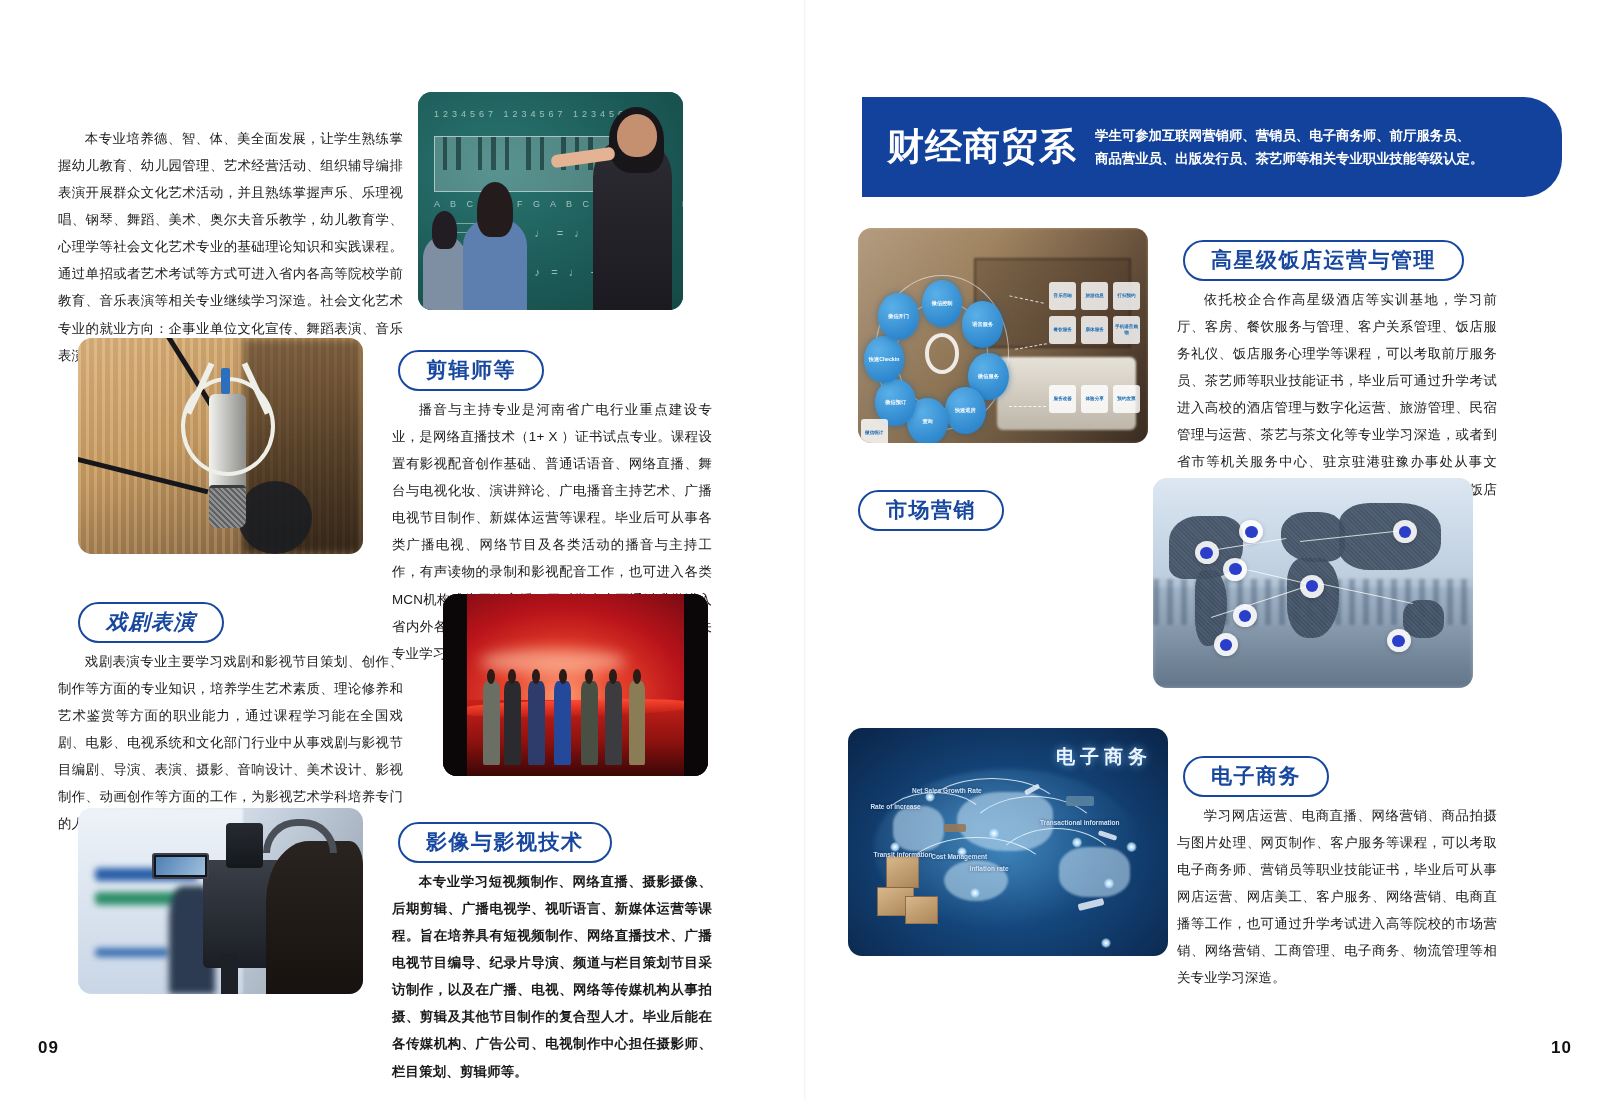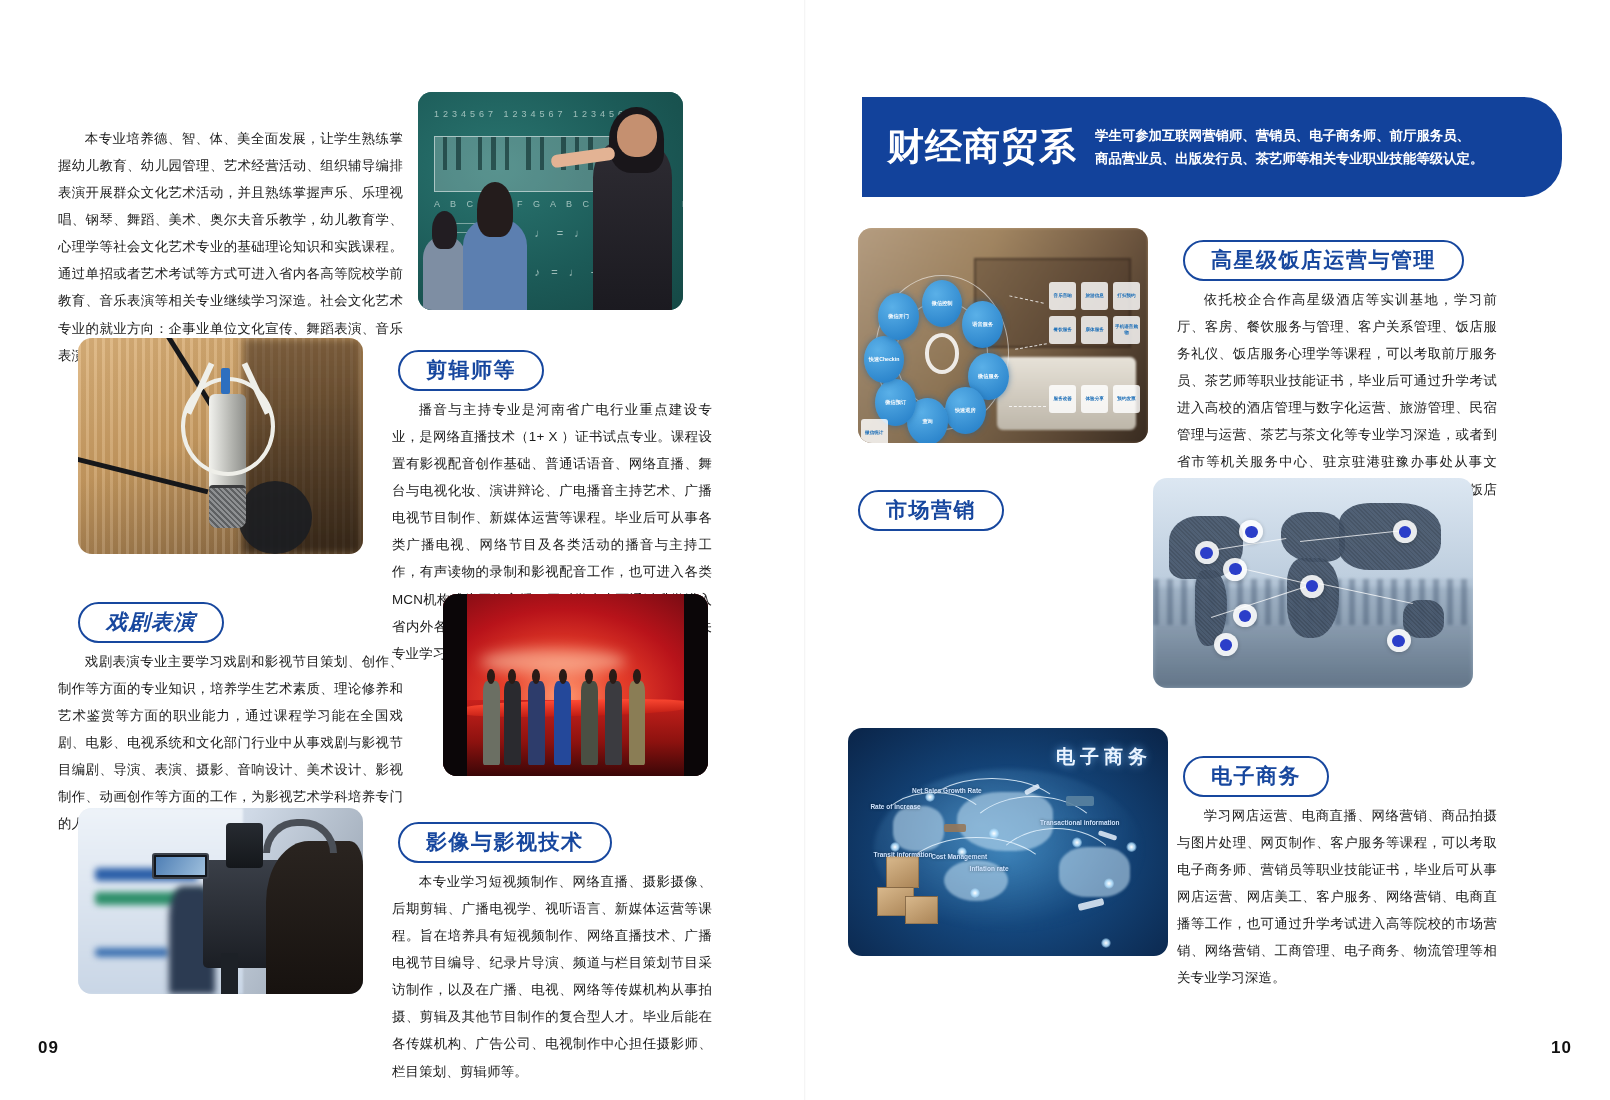--- a/index.html
+++ b/index.html
@@ -524,21 +524,21 @@
         <div class="phones"></div>
       </div>
     </div>
 
     <div style="position:absolute; left:398px; top:822px;">
       <div class="pill">
         <span>影像与影视技术</span>
       </div>
     </div>
 
-    <div class="para" style="position:absolute; left:392px; top:868px; width:320px;">本专业学习短视频制作、网络直播、摄影摄像、后期剪辑、广播电视学、视听语言、新媒体运营等课程。旨在培养具有短视频制作、网络直播技术、广播电视节目编导、纪录片导演、频道与栏目策划节目采访制作，以及在广播、电视、网络等传媒机构从事拍摄、剪辑及其他节目制作的复合型人才。毕业后能在各传媒机构、广告公司、电视制作中心担任摄影师、栏目策划、剪辑师等。</div>
+    <div class="para" style="position:absolute; left:392px; top:868px; width:320px;font-weight:bold;">本专业学习短视频制作、网络直播、摄影摄像、后期剪辑、广播电视学、视听语言、新媒体运营等课程。旨在培养具有短视频制作、网络直播技术、广播电视节目编导、纪录片导演、频道与栏目策划节目采访制作，以及在广播、电视、网络等传媒机构从事拍摄、剪辑及其他节目制作的复合型人才。毕业后能在各传媒机构、广告公司、电视制作中心担任摄影师、栏目策划、剪辑师等。</div>
 
     <div class="pageno" style="left:38px;">09</div>
   </div>
 
   <div class="page page-right">
 
     <div class="banner">
       <div class="dept">财经商贸系</div>
       <div>
         <div class="note">学生可参加互联网营销师、营销员、电子商务师、前厅服务员、</div>

